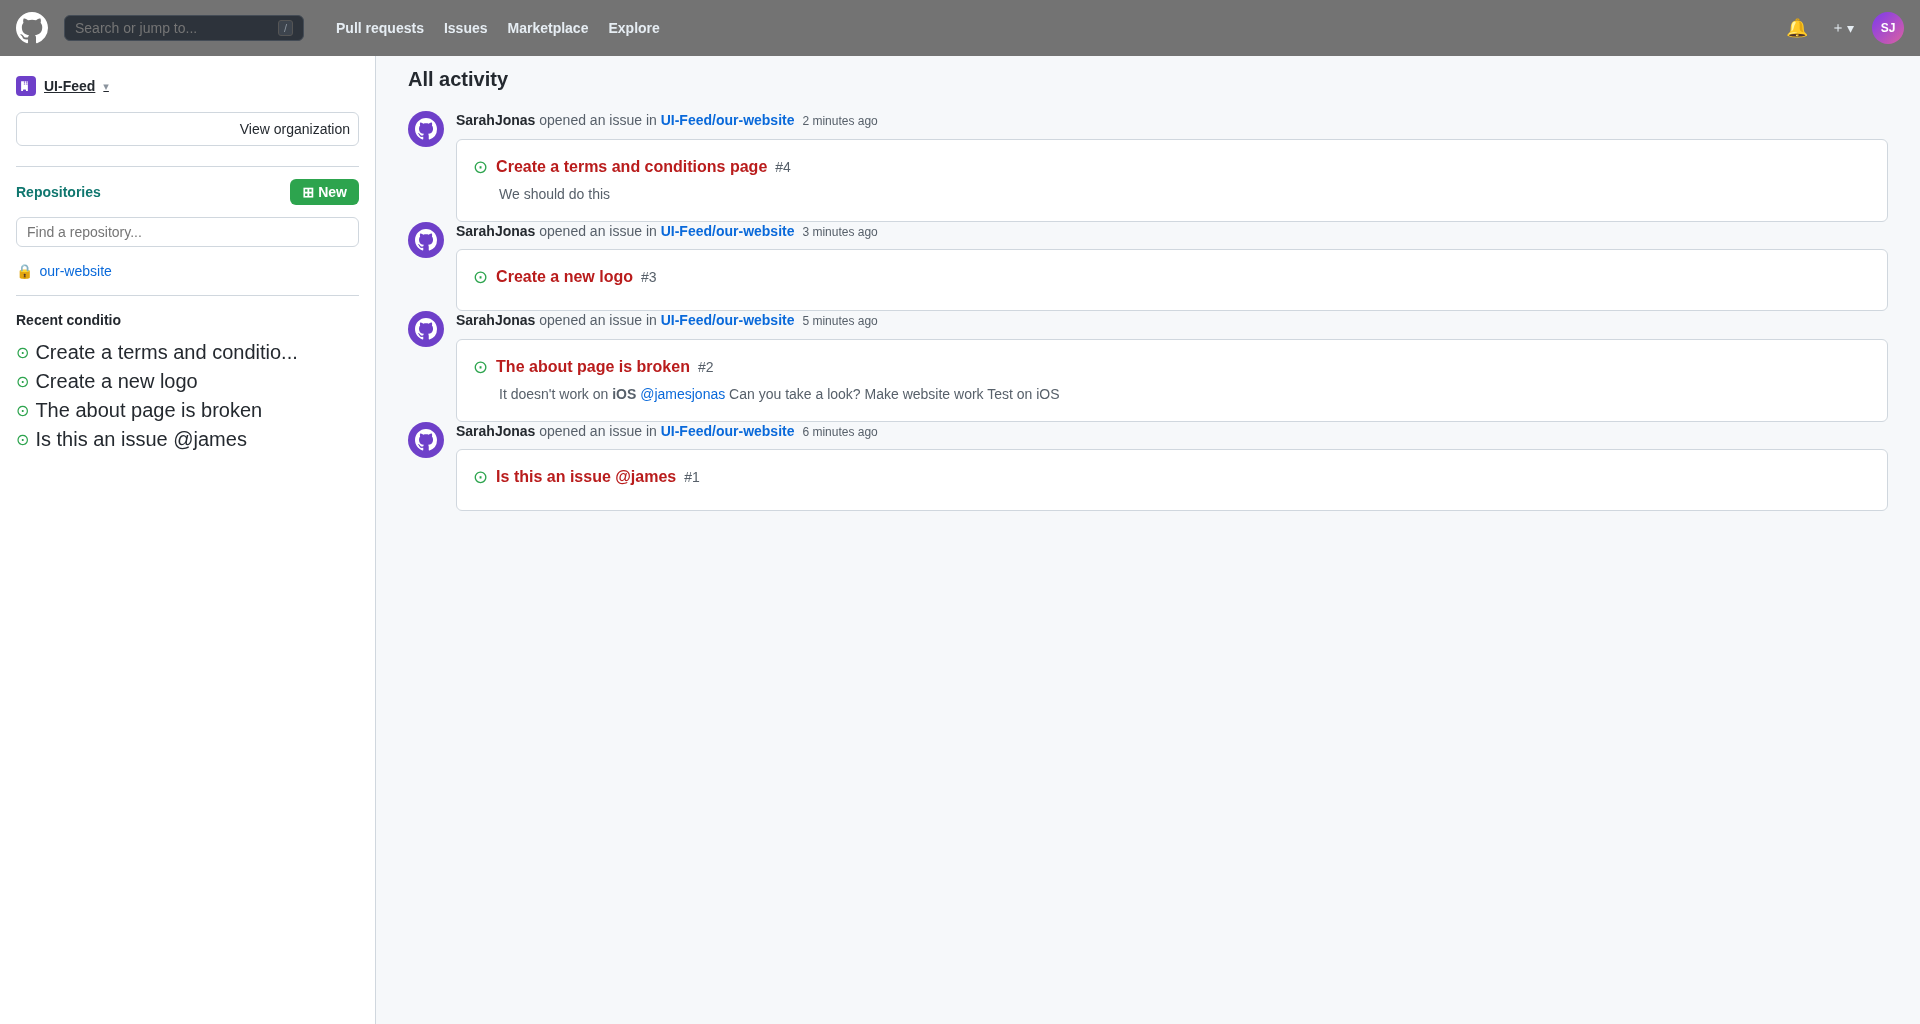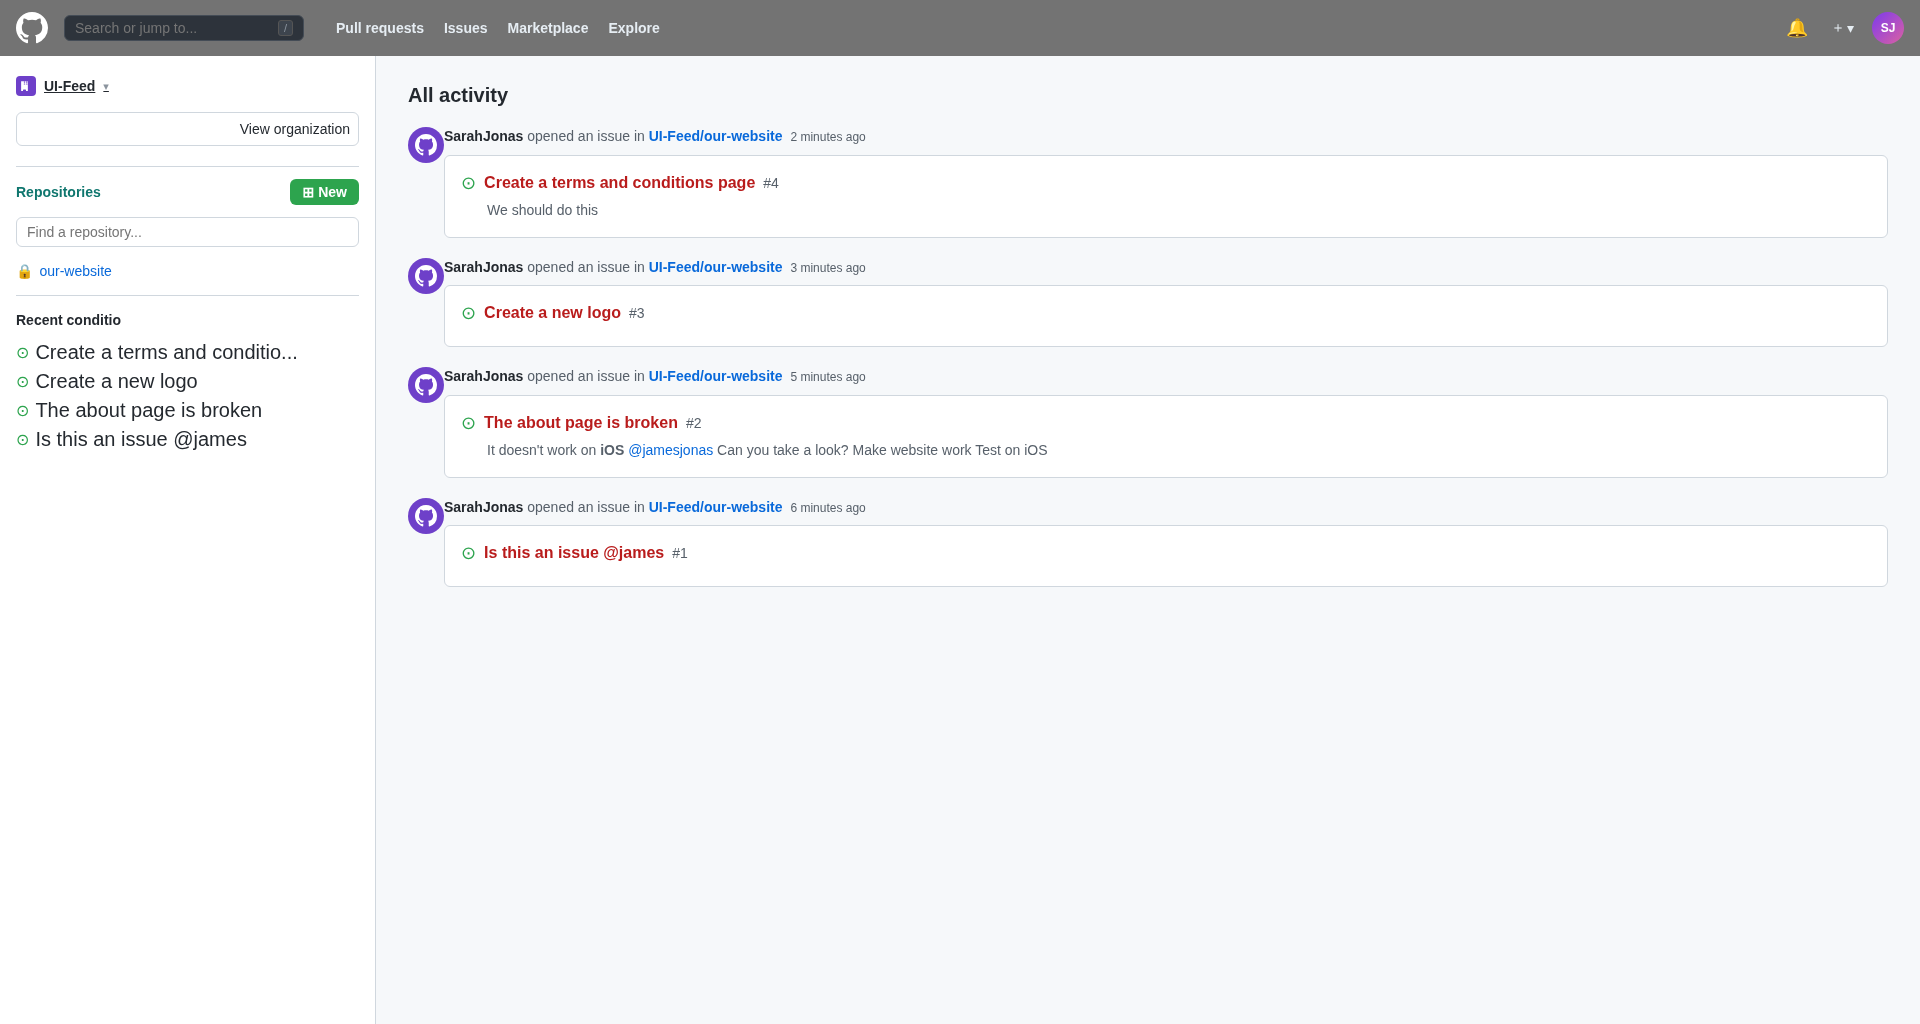--- a/index.html
+++ b/index.html
@@ -35,23 +35,23 @@
     .find-repo { width: 100%; border: 1px solid #d0d7de; border-radius: 6px; padding: 6px 10px; font-size: 14px; color: #57606a; outline: none; margin-bottom: 12px; }
     .repo-item { display: flex; align-items: center; gap: 6px; padding: 4px 0; cursor: pointer; }
     .lock-icon { color: #8b949e; font-size: 14px; }
     .repo-link { color: #0969da; font-size: 14px; text-decoration: none; font-weight: 500; }
     .recent-title { font-weight: 600; font-size: 14px; color: #24292f; margin-bottom: 10px; margin-top: 16px; }
     .recent-item { display: flex; align-items: center; gap: 6px; padding: 3px 0; cursor: pointer; }
     .issue-open-icon { color: #2da44e; font-size: 16px; }
     .recent-text { color: #24292f; font-size: 20px; }
 
     
-    .main { flex: 1; padding: 28px 32px; background: #f6f8fa; }
+    .main { flex: 1; padding: 12px 32px; background: #f6f8fa; }
     .page-title { font-size: 20px; font-weight: 600; color: #24292f; margin-bottom: 20px; }
-    .activity-item { display: flex; margin-bottom: 20px; }
+    .activity-item { display: flex; gap: 12px; }
     .gh-avatar { width: 36px; height: 36px; border-radius: 50%; background: #6e40c9; display: flex; align-items: center; justify-content: center; flex-shrink: 0; }
     .gh-avatar svg { fill: white; width: 22px; height: 22px; }
     .activity-content { flex: 1; }
     .activity-meta { margin-bottom: 8px; font-size: 14px; color: #57606a; line-height: 1.4; }
     .activity-meta strong { color: #24292f; font-weight: 600; }
     .activity-meta a { color: #0969da; text-decoration: none; font-weight: 600; }
     .activity-time { color: #57606a; font-size: 12px; margin-left: 4px; }
     .issue-card { background: white; border: 1px solid #d0d7de; border-radius: 6px; padding: 16px; }
     .issue-title-row { display: flex; align-items: center; gap: 8px; margin-bottom: 6px; }
     .issue-circle { color: #2da44e; font-size: 18px; flex-shrink: 0; }

